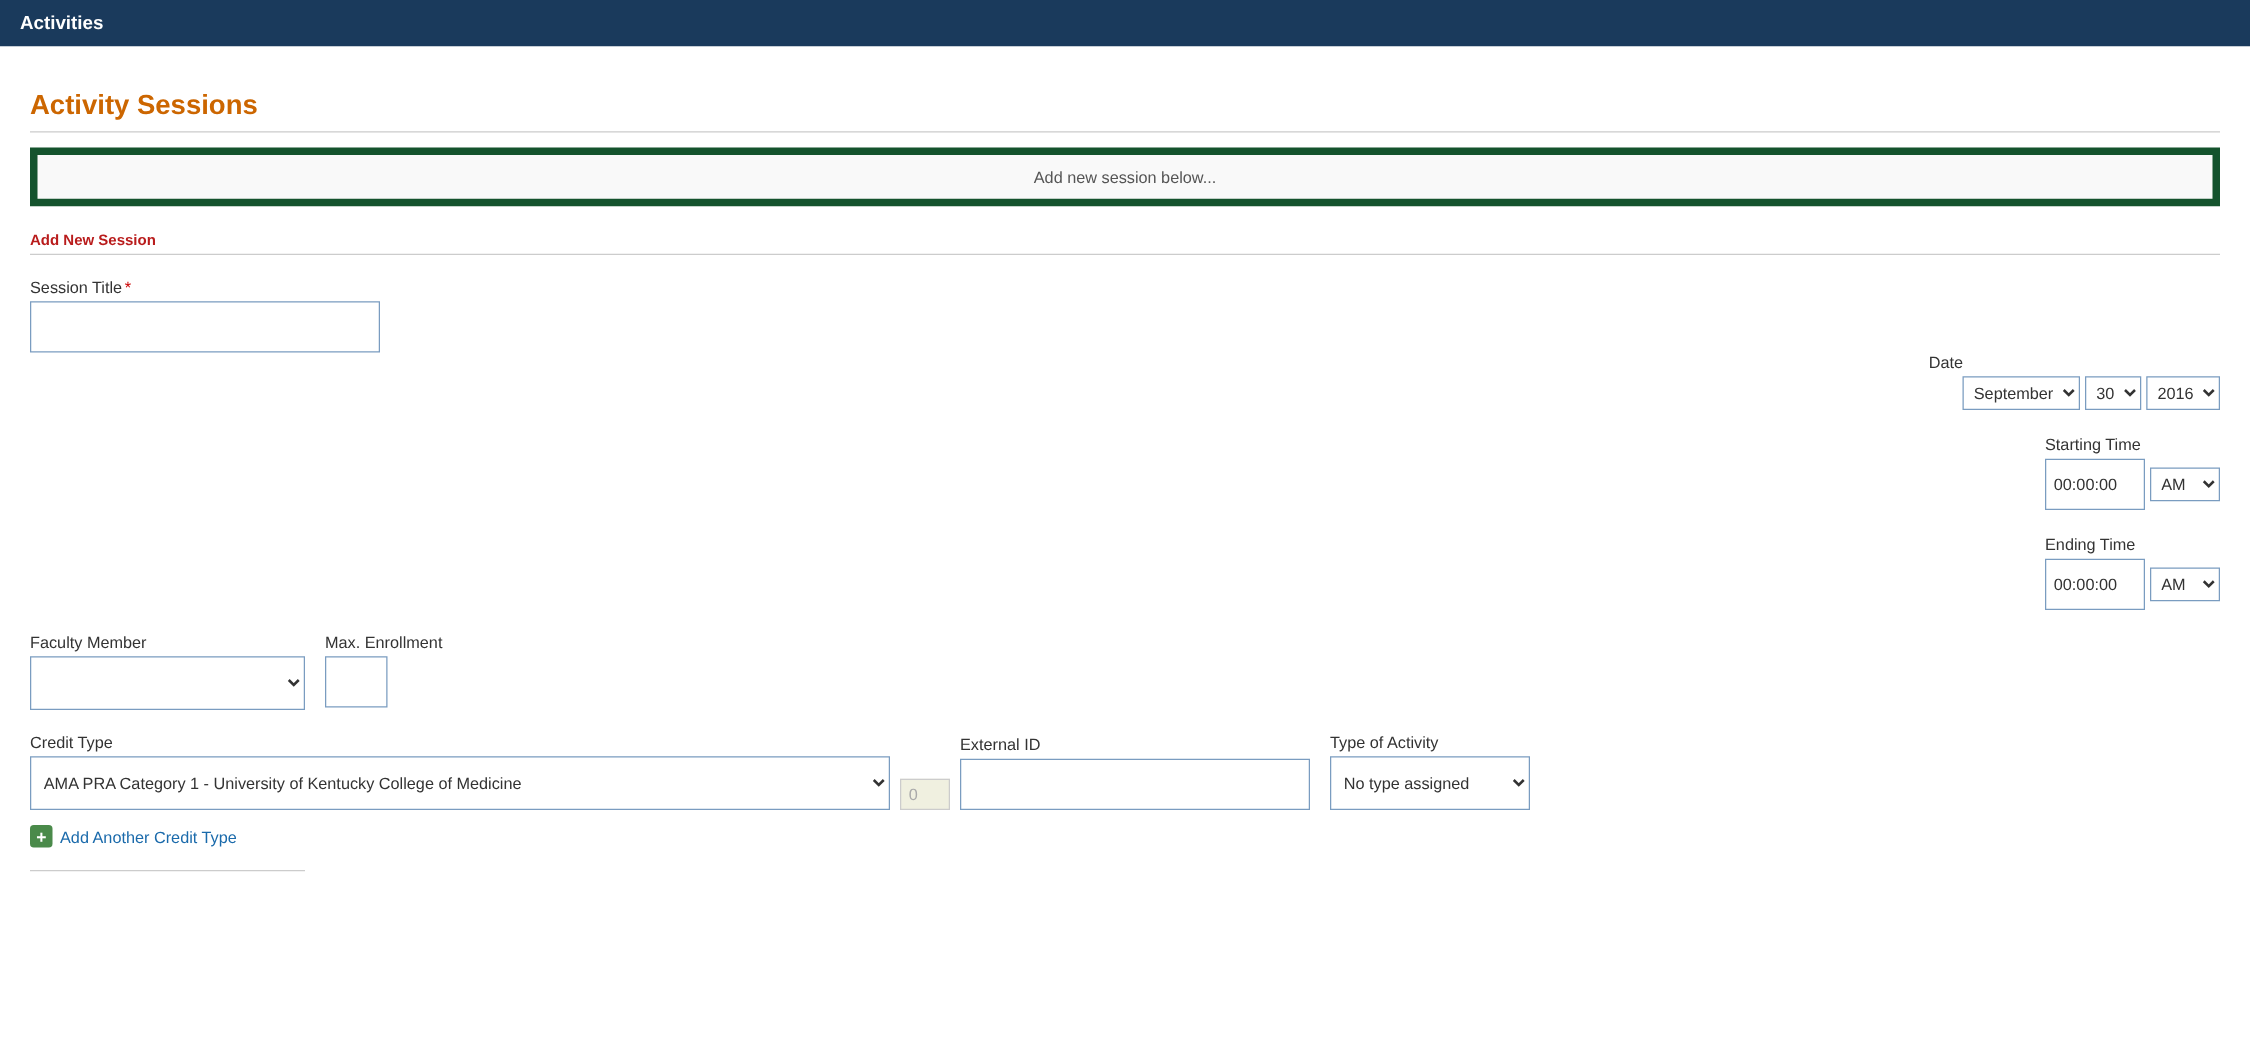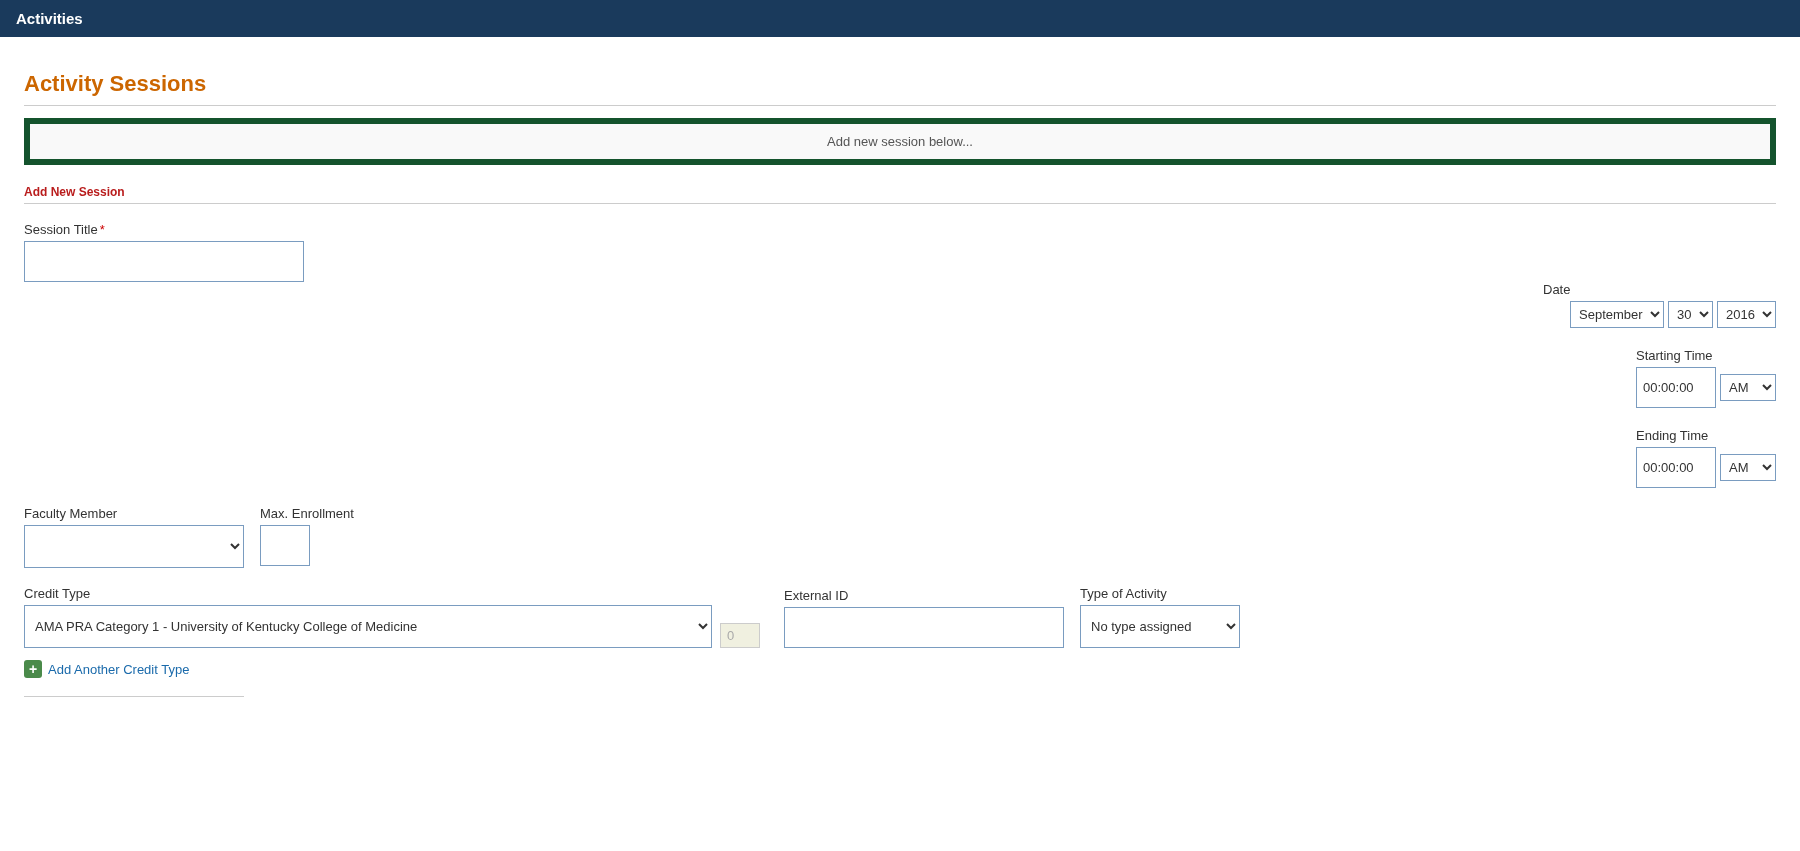--- a/index.html
+++ b/index.html
@@ -162,21 +162,21 @@
       flex-direction: column;
     }
 
     .credit-type-select {
       width: 688px;
     }
 
     .external-id-group {
       display: flex;
       flex-direction: column;
-      margin-left: 16px;
+      margin-left: 0;
     }
 
     .external-id-input {
       width: 280px;
     }
 
     .type-activity-group {
       display: flex;
       flex-direction: column;
       margin-left: 8px;

